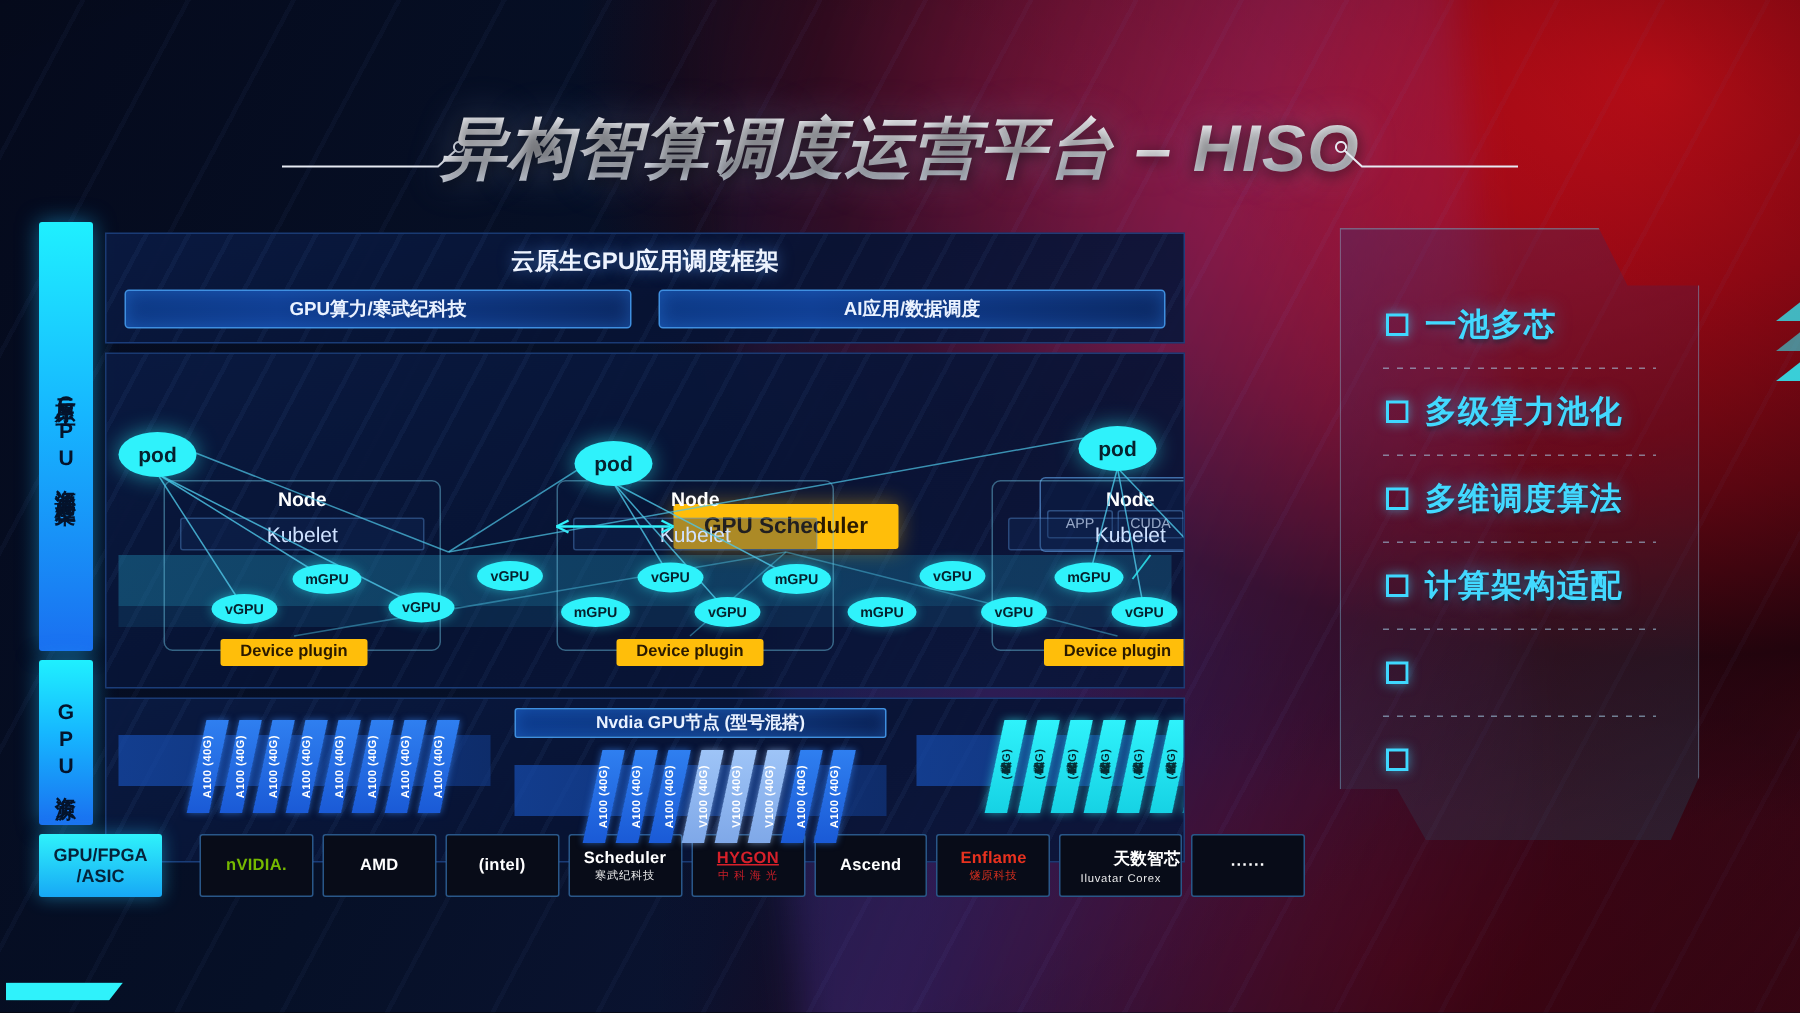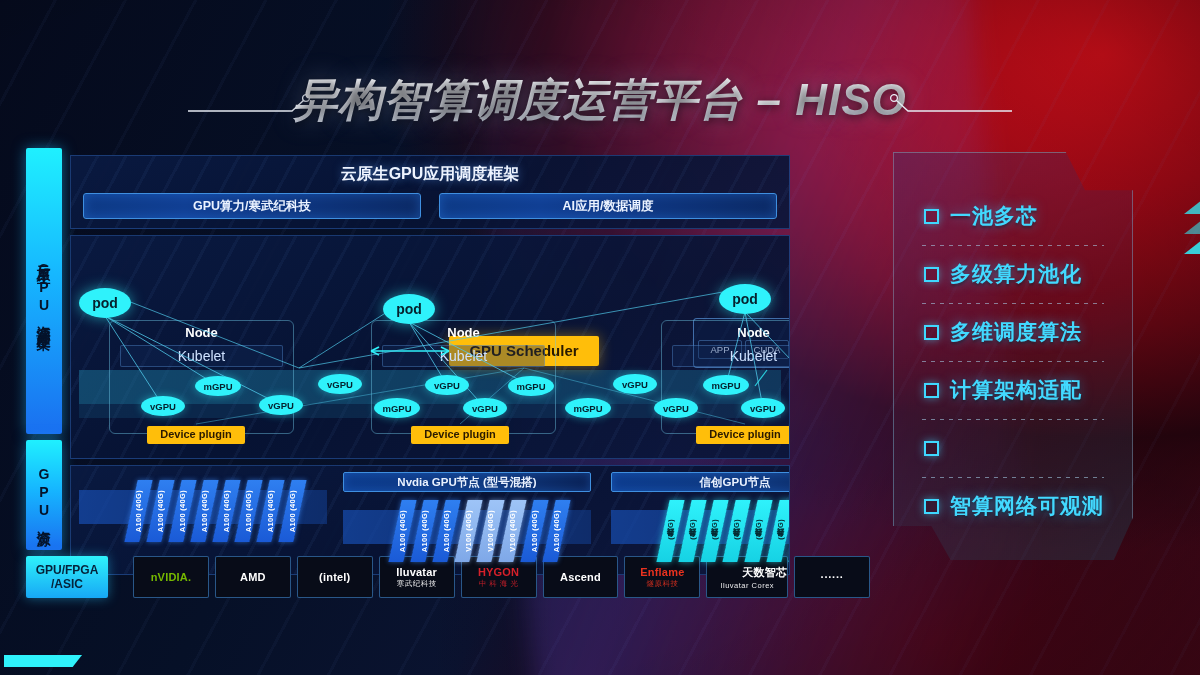--- a/index.html
+++ b/index.html
@@ -403,21 +403,20 @@
               </div>
               <div class="card card-a" style="left: 183.5px;">
                 <span>A100 (40G)</span>
               </div>
               <div class="card card-a" style="left: 205.5px;">
                 <span>A100 (40G)</span>
               </div>
             </div>
           </div>
           <div class="gcol" style="left: 540px; width: 248px;">
-            <div class="gcol-head">信创GPU节点</div>
             <div class="gcol-body">
               <div class="gshelf"></div>
               <div class="card card-c" style="left: 51.5px;">
                 <span>昇腾 (40G)</span>
               </div>
               <div class="card card-c" style="left: 73.5px;">
                 <span>昇腾 (40G)</span>
               </div>
               <div class="card card-c" style="left: 95.5px;">
                 <span>昇腾 (40G)</span>
@@ -452,25 +451,25 @@
         <div class="vendor">
           <div class="v-name" style="color: rgb(118, 185, 0);">nVIDIA.</div>
         </div>
         <div class="vendor">
           <div class="v-name" style="color: rgb(255, 255, 255);">AMD</div>
         </div>
         <div class="vendor">
           <div class="v-name" style="color: rgb(255, 255, 255);">(intel)</div>
         </div>
         <div class="vendor">
-          <div class="v-name" style="color: rgb(255, 255, 255);">Iluvatar</div>
+          <div class="v-name" style="color: rgb(255, 255, 255);">Scheduler</div>
           <div class="v-sub" style="color: rgb(255, 255, 255);">寒武纪科技</div>
         </div>
         <div class="vendor">
-          <div class="v-name" style="color: rgb(214, 32, 42);">HYGON</div>
+          <div class="v-name" style="color: rgb(214, 32, 42); text-decoration: underline;">HYGON</div>
           <div class="v-sub" style="color: rgb(214, 32, 42);">中 科 海 光</div>
         </div>
         <div class="vendor">
           <div class="v-name" style="color: rgb(255, 255, 255);">Ascend</div>
         </div>
         <div class="vendor">
           <div class="v-name" style="color: rgb(232, 50, 31);">Enflame</div>
           <div class="v-sub" style="color: rgb(232, 50, 31);">燧原科技</div>
         </div>
         <div class="vendor">
@@ -499,21 +498,20 @@
         </div>
         <div class="feat">
           <div class="feat-box"></div>
           <div class="feat-label">计算架构适配</div>
         </div>
         <div class="feat">
           <div class="feat-box"></div>
         </div>
         <div class="feat">
           <div class="feat-box"></div>
-          <div class="feat-label">智算网络可观测</div>
         </div>
       </div>
   </div>
   <svg id="panel-accent-br" viewBox="0 0 26 74">
     <path d="M26 0 L8 14 L26 14 Z" fill="#2ff2fb" opacity=".75"></path>
     <path d="M26 20 L8 34 L26 34 Z" fill="#2ff2fb" opacity=".55"></path>
     <path d="M26 40 L8 54 L26 54 Z" fill="#2ff2fb" opacity=".85"></path>
   </svg>
   <div id="panel-accent-bl"></div>
 </div>

